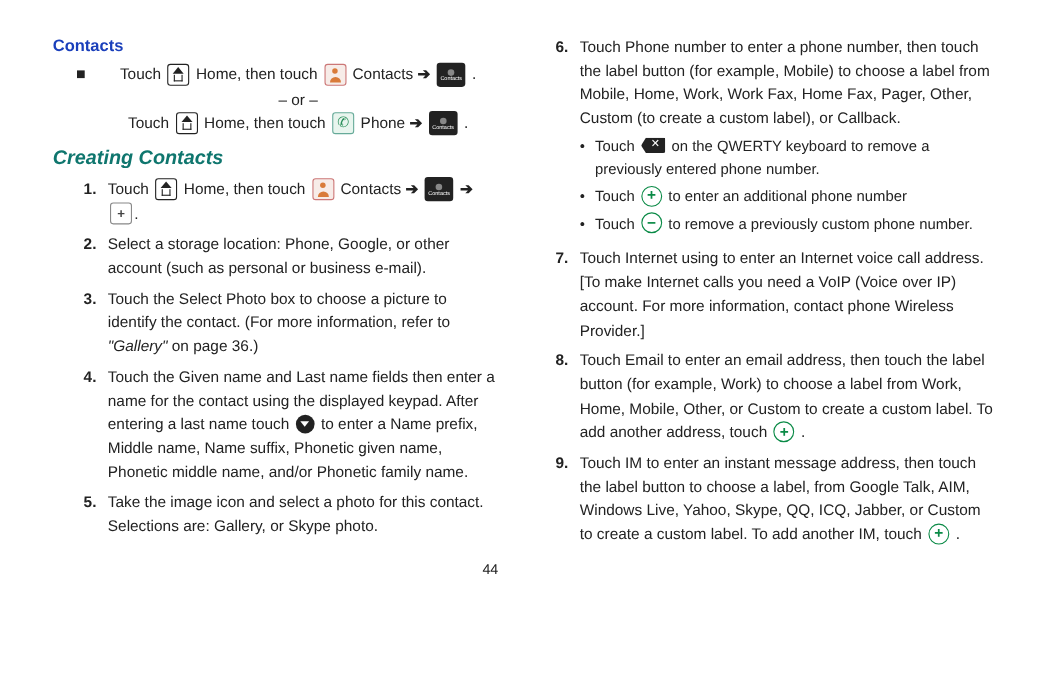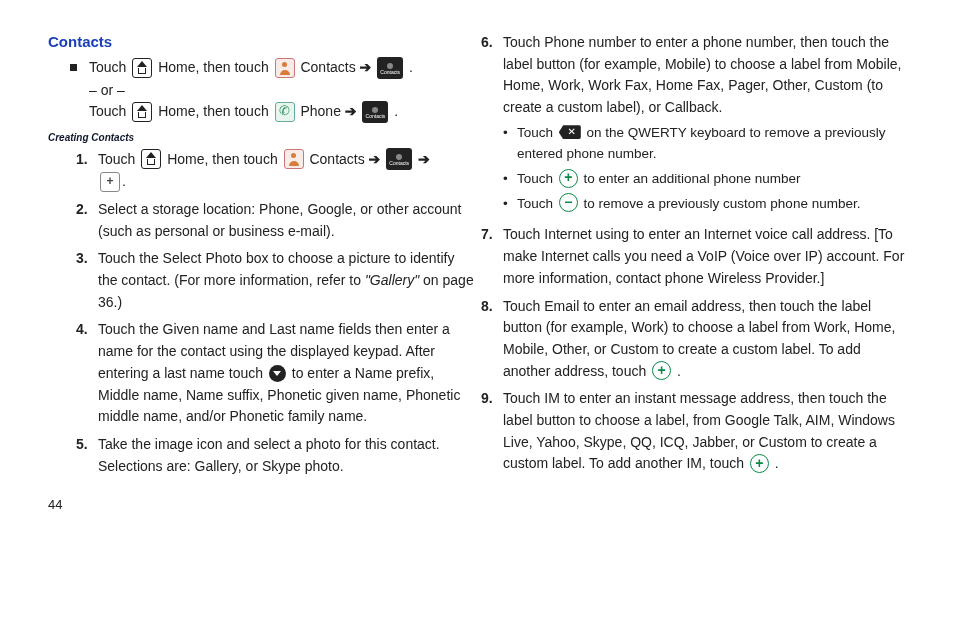--- a/index.html
+++ b/index.html
@@ -8,43 +8,45 @@
     width: 954px;
     height: 636px;
     box-sizing: border-box;
     font-family: Arial, Helvetica, sans-serif;
     font-size: 14px;
     color: #222;
     line-height: 1.55;
   }
   .columns {
     display: flex;
+    gap: 48px;
   }
   .col {
     flex: 1;
     min-width: 0;
   }
   h3.section {
     color: #1a3fbb;
     font-weight: bold;
     font-size: 15px;
     margin: 0 0 4px 0;
   }
   h4.subsection {
-    color: #0f172a;
+    color: #0f766e;
     font-style: italic;
     font-weight: bold;
-    font-size: 10px;
+    font-size: 18px;
     margin: 6px 0 4px 0;
   }
   .indent1 { margin-left: 14px; }
   .bullet-row {
     display: flex;
     align-items: flex-start;
     margin-left: 22px;
+    text-align: center;
   }
   .bullet-row .sq {
     width: 7px;
     height: 7px;
     background: #222;
     margin-top: 7px;
     margin-right: 12px;
     flex: none;
   }
   .bullet-row .content { flex: 1; }
@@ -76,20 +78,21 @@
   ul.sub > li .dot {
     width: 14px;
     flex: none;
   }
   ul.sub > li .sbody { flex: 1; }
   .b { font-weight: normal; }
   .i { font-style: italic; }
   .pagenum {
     margin-top: 18px;
     font-size: 13px;
+    text-align: right;
   }
   
   .ic {
     display: inline-flex;
     align-items: center;
     justify-content: center;
     vertical-align: middle;
     width: 18px;
     height: 18px;
     margin: 0 2px;

